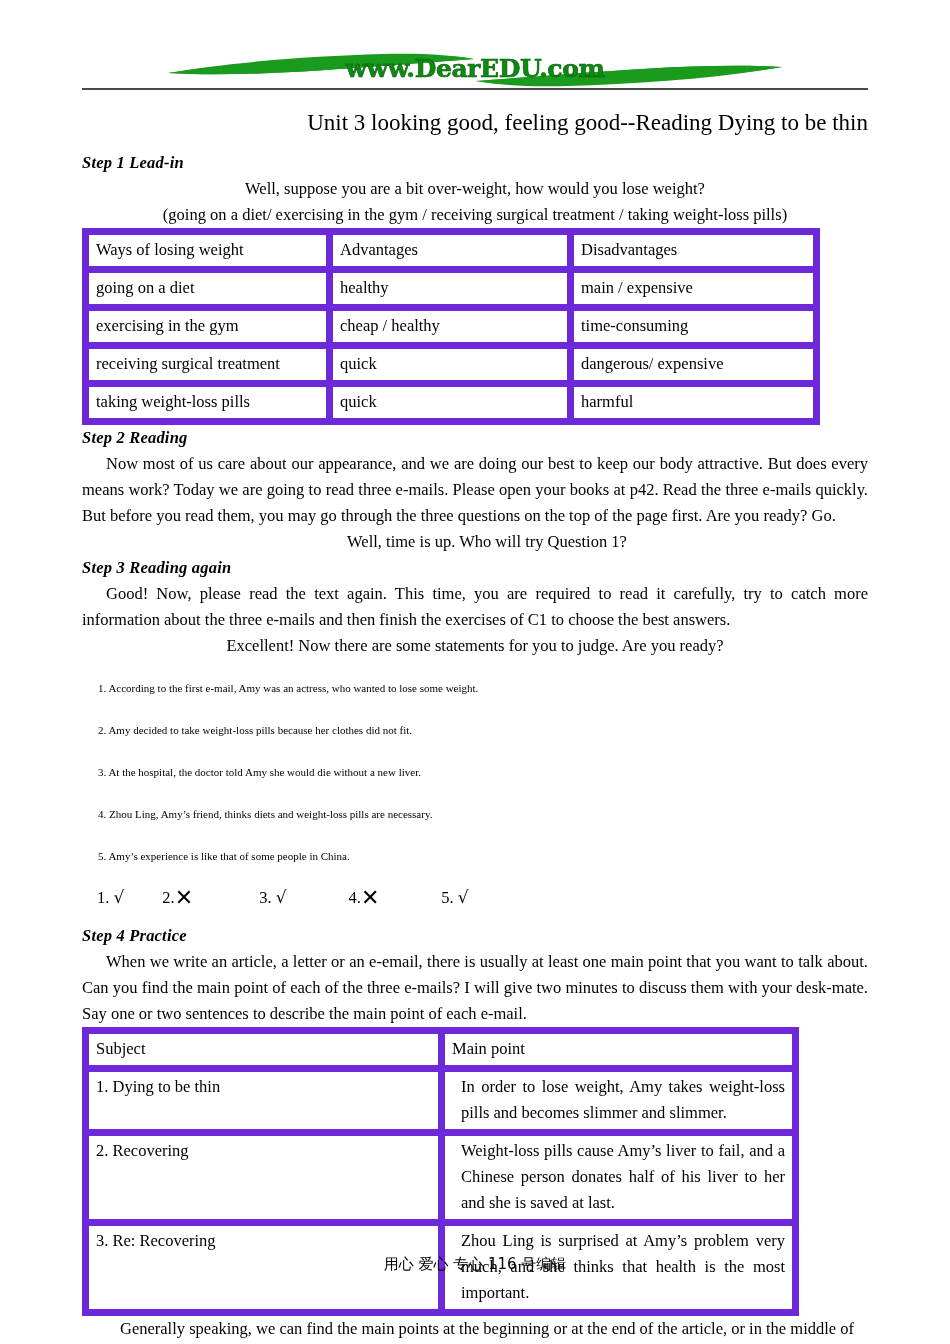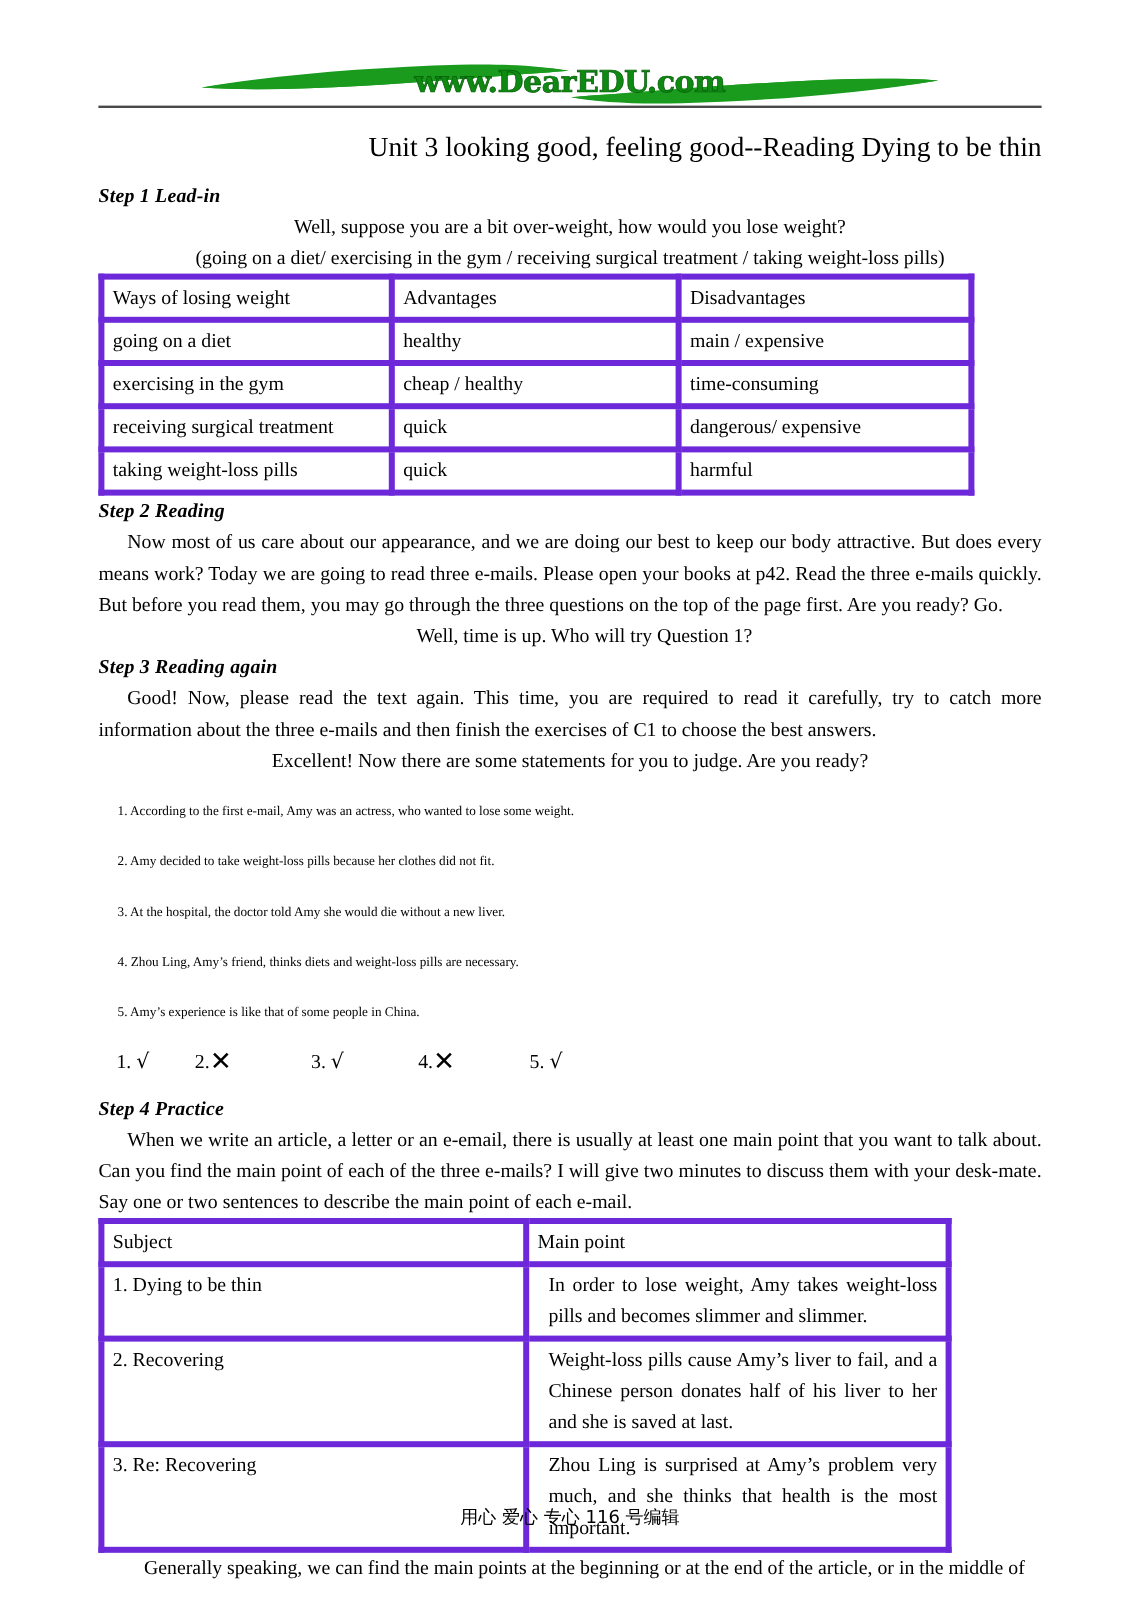--- a/index.html
+++ b/index.html
@@ -137,21 +137,21 @@
   }
 
   
   table.doc-table {
     border-collapse: collapse;
     table-layout: fixed;
     font-size: 16.5px;
     margin: 0;
   }
   table.doc-table td {
-    border: 5px solid #6d28d9;
+    border: 7px solid #6d28d9;
     padding: 2px 7px 3px 7px;
     vertical-align: top;
     line-height: 26px;
   }
   
   #table-ways { width: 668px; }
   #table-ways td.c0 { width: 223px; }
   #table-ways td.c1 { width: 220px; }
   #table-ways td.c2 { width: 225px; }
   #table-ways td { height: 24px; }

